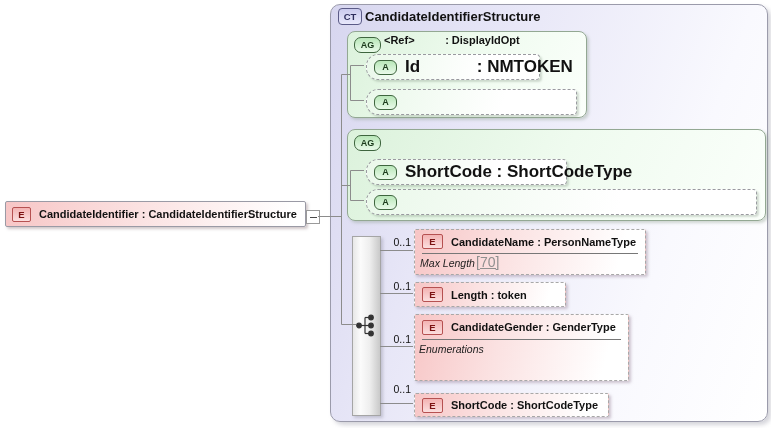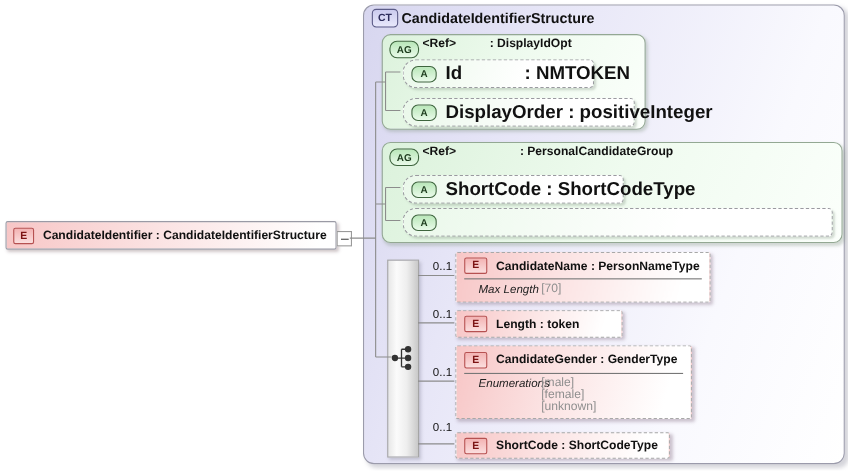--- a/index.html
+++ b/index.html
@@ -52,23 +52,23 @@
   .elem-dashed{border:1px dashed #a8a8a8;border-radius:2px;z-index:2;
     background:linear-gradient(105deg,#f7c6c6 0%,#fbe2e2 40%,#ffffff 88%);
     box-shadow:2px 2px 3px rgba(150,130,150,.45);box-sizing:border-box;}
   .e-badge{width:19px;height:13px;border:1px solid #b65151;border-radius:2px;flex:none;
     background:linear-gradient(180deg,#f3b3b3,#fbdede);color:#7c1414;font-size:9.5px;font-weight:bold;
     display:flex;align-items:center;justify-content:center;margin-right:8px;}
   .elem-label{font-size:11px;font-weight:bold;color:#111;white-space:pre;}
   .elem-head{display:flex;align-items:center;padding-left:7px;height:23px;}
 
   .facet-divider{border-top:1px solid #777;margin:0 7px;}
-  .facet{display:flex;padding:3px 0 0 20px;}
+  .facet{display:flex;padding:3px 0 0 4px;text-align:center;}
   .facet-label{width:57px;flex:none;font-size:10.5px;font-style:italic;color:#222;}
-  .facet-values{font-size:11px;color:#8f8f8f;line-height:11px;}
+  .facet-values{font-size:14px;color:#8f8f8f;line-height:11px;text-decoration:underline;}
 
   .card{width:30px;text-align:right;font-size:10.5px;color:#111;z-index:2;}
 
   
   .root-elem{left:5px;top:201px;width:301px;height:26px;}
   .root-elem .e-badge{width:17px;height:13px;}
   .toggle{left:306px;top:210px;width:12px;height:12px;border:1px solid #9a9a9a;background:#ffffff;
     z-index:2;display:flex;align-items:center;justify-content:center;}
   .toggle-line{width:7px;height:0;border-top:1.5px solid #4a4a4a;}
 </style>
@@ -111,27 +111,25 @@
 
     <div class="abs grp grp1">
       <span class="abs ag-badge">AG</span>
       <span class="abs grp-label">&lt;Ref&gt;          : DisplayIdOpt</span>
       <div class="abs attr" style="left:18px;top:22px;width:174px;height:26px;">
         <span class="a-badge">A</span>
         <span class="attr-label">Id            : NMTOKEN</span>
       </div>
       <div class="abs attr" style="left:18px;top:57px;width:211px;height:26px;">
         <span class="a-badge">A</span>
-        <span class="attr-label">DisplayOrder : positiveInteger</span>
       </div>
     </div>
 
     <div class="abs grp grp2">
       <span class="abs ag-badge">AG</span>
-      <span class="abs grp-label">&lt;Ref&gt;                   : PersonalCandidateGroup</span>
       <div class="abs attr" style="left:18px;top:29px;width:201px;height:26px;">
         <span class="a-badge">A</span>
         <span class="attr-label">ShortCode : ShortCodeType</span>
       </div>
       <div class="abs attr" style="left:18px;top:59px;width:391px;height:26px;">
         <span class="a-badge">A</span>
       </div>
     </div>
 
     <div class="abs seq-bar">
@@ -173,25 +171,20 @@
     </div>
 
     <div class="abs elem-dashed" style="left:83px;top:309px;width:215px;height:67px;">
       <div class="elem-head" style="height:24px;">
         <span class="e-badge">E</span>
         <span class="elem-label">CandidateGender : GenderType</span>
       </div>
       <div class="facet-divider"></div>
       <div class="facet">
         <span class="facet-label">Enumerations</span>
-        <span class="facet-values">
-          <div>[male]</div>
-          <div>[female]</div>
-          <div>[unknown]</div>
-        </span>
       </div>
     </div>
 
     <div class="abs elem elem-dashed" style="left:83px;top:388px;width:195px;height:24px;padding-left:7px;">
       <span class="e-badge">E</span>
       <span class="elem-label">ShortCode : ShortCodeType</span>
     </div>
 
   </div>
 </div>

